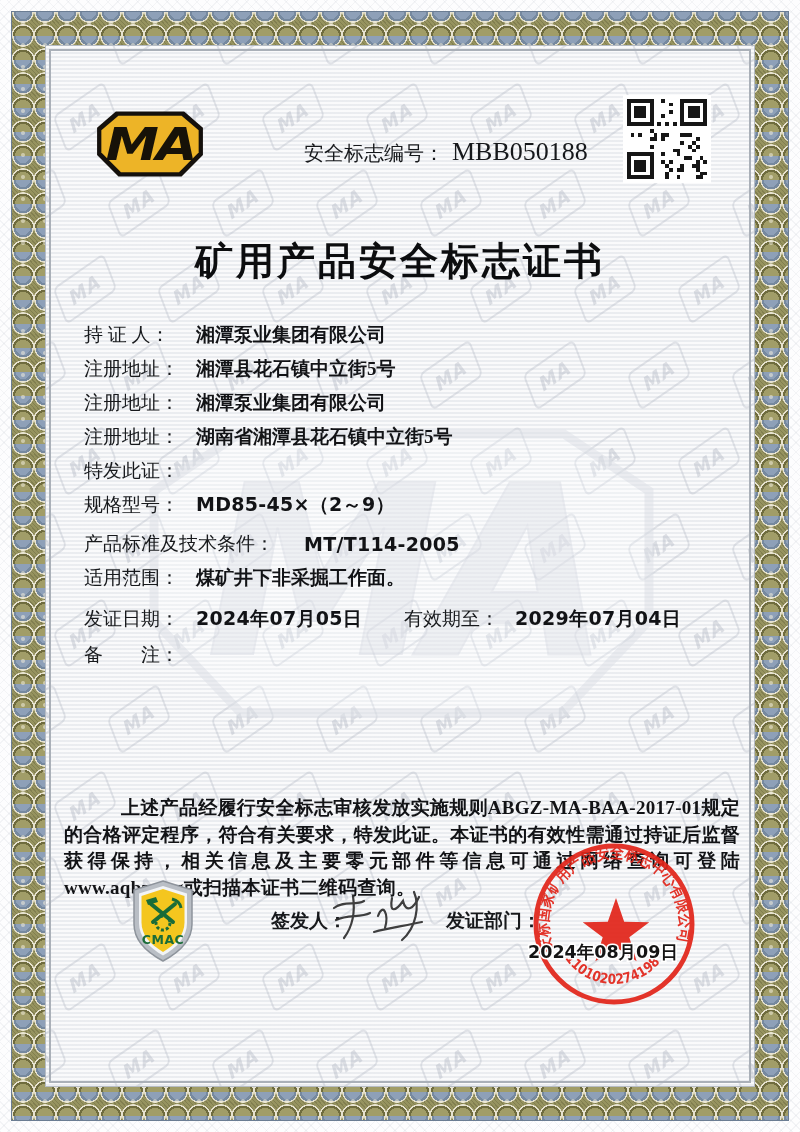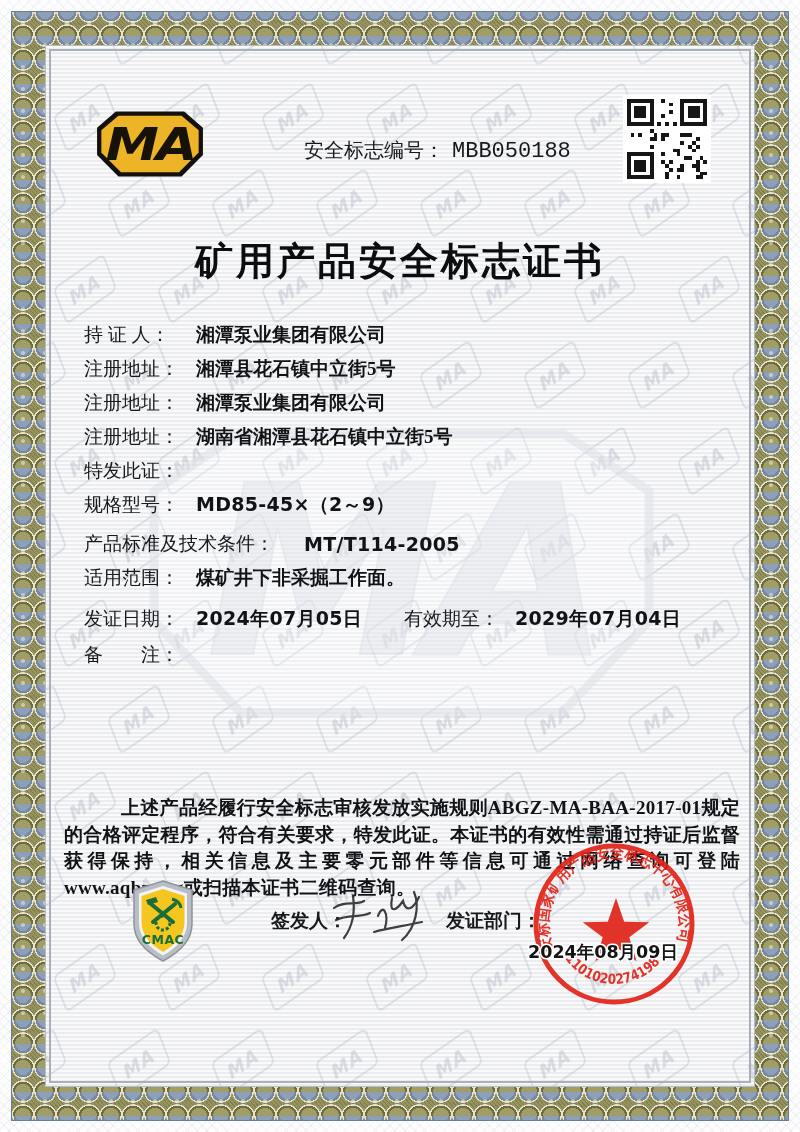--- a/index.html
+++ b/index.html
@@ -24,21 +24,21 @@
       repeating-linear-gradient(180deg, rgba(255,255,255,.6) 0 2px, rgba(228,231,235,.55) 2px 4px),
       #f2f3f6;}
   .content::after{content:"";position:absolute;inset:3px;border:2px solid #aab0b8;pointer-events:none;z-index:5;}
   .wm-layer{position:absolute;inset:0;z-index:0;}
   .wm-tile{position:absolute;width:58px;height:34px;border:2px solid rgba(170,177,189,.32);border-radius:6px;
     transform:rotate(-35deg) skewX(-14deg);display:flex;align-items:center;justify-content:center;}
   .wm-tile span{font:italic 900 19px "DejaVu Sans",sans-serif;color:rgba(170,177,189,.38);letter-spacing:1px;transform:skewX(6deg);}
   .big-wm{position:absolute;left:98px;top:380px;z-index:0;opacity:.55;}
   .abs{position:absolute;z-index:2;}
   .certno{left:258px;top:91px;font-size:20px;color:#16181b;white-space:nowrap;}
-  .certno .val{font-size:22px;margin-left:8px;font-family:Liberation Mono, monospace;}
+  .certno .val{font-size:26px;margin-left:8px;font-family:Liberation Serif, serif;}
   .title{left:0;width:100%;top:190px;text-align:center;font-size:38px;font-weight:700;letter-spacing:3px;color:#0c0d0f;}
   .fields{left:38px;top:272px;right:28px;}
   .f-row{height:34px;display:flex;align-items:center;white-space:nowrap;}
   .f-row.mt5{margin-top:5px;}
   .lbl{min-width:112px;font-size:19px;color:#17191c;}
   .lbl.auto{min-width:0;}
   .v-cn{font-size:19px;font-weight:700;color:#121316;}
   .v-en{font-size:19px;font-weight:700;color:#121316;font-family:"DejaVu Sans","Liberation Sans",sans-serif;letter-spacing:.3px;}
   .gap30{margin-left:30px;}
   .dates{left:38px;top:556px;display:flex;align-items:center;height:34px;white-space:nowrap;}

